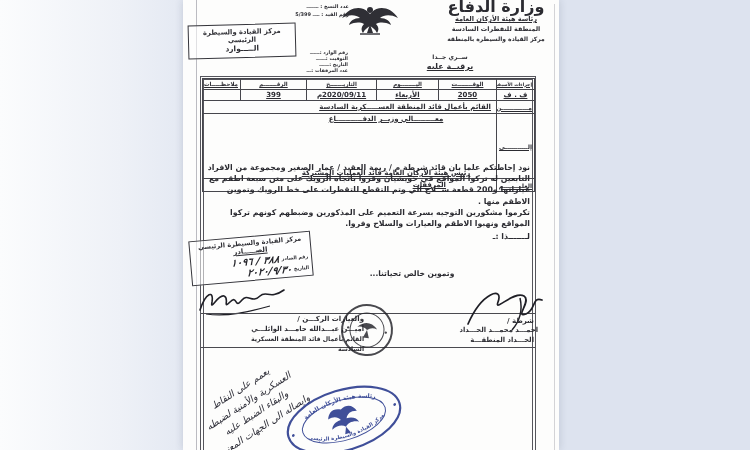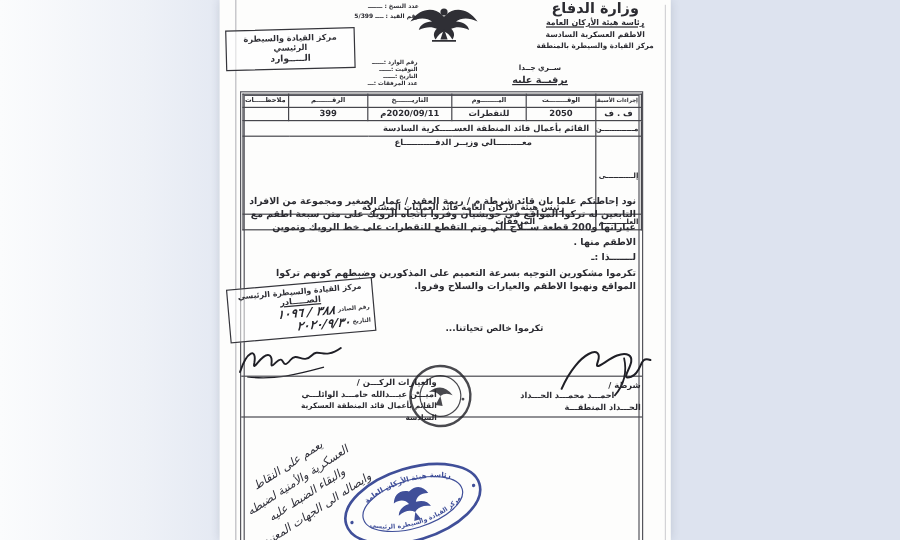--- a/index.html
+++ b/index.html
@@ -9,21 +9,21 @@
     font-family:"DejaVu Sans",sans-serif;color:#2b2b31;
     background:linear-gradient(90deg,#fbfcfd 0px,#eef1f7 120px,#e3e8f2 190px,#dde3ef 560px,#dde3ef 750px);
   }
   .abs{position:absolute;}
   .rtl{direction:rtl;unicode-bidi:embed;}
   .paper{background:#fdfdfc;box-shadow:0 0 8px rgba(40,50,80,.18);}
   .scanline{background:#85858f;opacity:.55;}
   .frame{border:1.5px solid #55555c;outline:1px solid #55555c;outline-offset:-4px;}
   .hr{background:#4a4a50;height:1px;}
   .doc-table{border-collapse:collapse;direction:rtl;table-layout:fixed;width:332px;}
-  .doc-table th,.doc-table td{border:1px solid #46464c;padding:0 2px;overflow:hidden;white-space:nowrap;}
+  .doc-table th,.doc-table td{border:1px solid #46464c;padding:0 2px;overflow:hidden;white-space:nowrap;text-decoration:underline;}
   .doc-table th{font-size:5.5px;font-weight:bold;text-align:center;}
   .doc-table td{font-size:7px;font-weight:bold;text-align:center;}
   .lblcell{font-size:6px !important;}
   .valcell{text-align:right !important;}
   .tiny{font-size:4.8px;line-height:6px;font-weight:bold;}
   .b{font-weight:bold;}
   .ctr{text-align:center;}
   .rgt{text-align:right;}
   .stampbox{border:1.7px solid #35353b;color:#2e2e34;background:rgba(255,255,255,.55);}
   .hand{font-style:italic;font-weight:bold;transform:skewX(-10deg);letter-spacing:1px;color:#26262c;}
@@ -59,23 +59,23 @@
   <div class="abs" style="left:340px;top:2px;width:60px;height:34px;">
     <svg width="60" height="34" viewBox="0 0 60 34">
       <path d="M2,16 C10,4 22,4 28,10 L30,12 L32,10 C38,4 50,4 58,16 C50,12 44,13 40,16 C46,16 50,19 51,23 C45,20 40,20 36,22 C39,25 39,28 37,31 C35,27 32,25 30,24 C28,25 25,27 23,31 C21,28 21,25 24,22 C20,20 15,20 9,23 C10,19 14,16 20,16 C16,13 10,12 2,16 Z" fill="#2f2f35"></path>
       <circle cx="30" cy="8" r="3" fill="#2f2f35"></circle>
       <path d="M30,22 L27,31 L33,31 Z" fill="#2f2f35"></path>
       <path d="M20,32 L40,32" stroke="#2f2f35" stroke-width="1.4"></path>
     </svg>
   </div>
 
   <div class="abs rtl ctr" style="left:444px;top:0;width:104px;">
-    <div class="b" style="font-size:12px;line-height:14px;">وزارة الدفاع</div>
+    <div class="b" style="font-size:16px;line-height:14px;">وزارة الدفاع</div>
     <div class="b u" style="font-size:6.6px;line-height:10px;">رئاسة هيئة الأركان العامة</div>
-    <div class="b" style="font-size:6.4px;line-height:10px;">الاطقم العسكرية السادسة</div>
+    <div class="b" style="font-size:6.4px;line-height:10px;">المنطقة للتقطرات السادسة</div>
     <div class="b" style="font-size:6px;line-height:9px;">مركز القيادة والسيطرة بالمنطقة</div>
   </div>
 
   <div class="abs rtl ctr b" style="left:414px;top:53px;width:72px;font-size:6px;line-height:8px;">ســري جــدا</div>
   <div class="abs rtl ctr b u" style="left:410px;top:61px;width:80px;font-size:8px;line-height:11px;">برقيــة عليه</div>
 
   <div class="abs frame" style="left:200px;top:76px;width:336px;height:378px;"></div>
 
   <table class="abs doc-table" style="left:202px;top:78px;">
     <colgroup>
@@ -91,21 +91,21 @@
       <th style="font-size:4.6px;">إجراءات الأسبقية</th>
       <th>الوقــــــــت</th>
       <th>اليــــــــوم</th>
       <th>التاريـــــــخ</th>
       <th>الرقـــــــم</th>
       <th>ملاحظـــــات</th>
     </tr>
     <tr style="height:11px;">
       <td>ف . ف</td>
       <td>2050</td>
-      <td>للتقطرات</td>
+      <td>الأربعاء</td>
       <td>2020/09/11م</td>
       <td>399</td>
       <td></td>
     </tr>
     <tr style="height:13px;margin-left:28px;">
       <td class="lblcell">مـــــــــــــن</td>
       <td class="valcell" colspan="5" style="padding-right:5px;">القائم بأعمال قائد المنطقة العســـــكرية السادسة</td>
     </tr>
     <tr style="height:33px;">
       <td class="lblcell">إلـــــــــــى</td>
@@ -116,25 +116,25 @@
     </tr>
     <tr style="height:13px;">
       <td class="lblcell">العلـــــــــم</td>
       <td class="valcell" colspan="5" style="padding-right:50px;">المرفقات</td>
     </tr>
   </tbody>
     </table>
 
   <div class="abs rtl rgt b" style="left:206px;top:162px;width:324px;font-size:7.8px;line-height:11.2px;">
     <div>نود إحاطتكم علما بان قائد شرطة م / ريمة  العقيد / عمار الصغير ومجموعة من الافراد التابعين له تركوا المواقع في حويشيان وفروا باتجاه الرويك على متن سبعة اطقم مع عياراتها و200 قطعة ســلاح الي وتم التقطع للتقطرات على خط الرويك وتموين الاطقم منها .</div>
+    <div>تكرموا مشكورين التوجيه بسرعة التعميم على المذكورين وضبطهم كونهم تركوا المواقع ونهبوا الاطقم والعيارات والسلاح وفروا.</div>
     <div style="margin:2px 0;">لـــــــذا :ـ</div>
-    <div>تكرموا مشكورين التوجيه بسرعة التعميم على المذكورين وضبطهم كونهم تركوا المواقع ونهبوا الاطقم والعيارات والسلاح وفروا.</div>
-  </div>
-
-  <div class="abs rtl ctr b" style="left:352px;top:269px;width:120px;font-size:7.5px;">تكرموا خالص تحياتنا...</div>
+  </div>
+
+  <div class="abs rtl ctr b" style="left:352px;top:269px;width:120px;font-size:7.5px;">وتموين خالص تحياتنا...</div>
 
   <div class="abs stampbox rtl" style="left:190px;top:236px;width:122px;padding:2px 3px;transform:rotate(-5deg);">
     <div class="b ctr" style="font-size:6.5px;line-height:8px;">مركز القيادة والسيطرة الرئيسي</div>
     <div class="b ctr u" style="font-size:7px;line-height:9px;">الصـــــادر</div>
     <div style="display:flex;align-items:center;gap:2px;">
       <span class="tiny">رقم الصادر</span>
       <span class="hand" style="font-size:10px;">٣٨٨ / ١٠٩٦</span>
     </div>
     <div style="display:flex;align-items:center;gap:2px;">
       <span class="tiny">التاريخ</span>
@@ -152,21 +152,21 @@
   <div class="abs hr" style="left:201px;top:313px;width:334px;"></div>
   <div class="abs hr" style="left:201px;top:347px;width:334px;"></div>
 
   <div class="abs" style="left:462px;top:284px;">
     <svg width="84" height="48" viewBox="0 0 84 48">
       <path d="M6,40 C20,8 42,2 36,18 C32,29 52,6 62,12 C70,17 52,34 64,30 C74,26 70,12 80,16" fill="none" stroke="#1f1f26" stroke-width="1.7" stroke-linecap="round"></path>
       <path d="M58,14 C61,27 57,38 50,46" fill="none" stroke="#1f1f26" stroke-width="1.5"></path>
     </svg>
   </div>
   <div class="abs rtl rgt b" style="left:470px;top:317px;width:64px;font-size:7px;line-height:9px;">شرطة /</div>
-  <div class="abs rtl rgt b" style="left:416px;top:326px;width:96px;font-size:6.8px;line-height:9px;">احمـــد محمـــد الحـــداد</div>
+  <div class="abs rtl rgt b" style="left:442px;top:326px;width:96px;font-size:6.8px;line-height:9px;">احمـــد محمـــد الحـــداد</div>
   <div class="abs rtl rgt b" style="left:438px;top:336px;width:96px;font-size:6.8px;line-height:9px;padding-left:8px;">الحـــداد المنطقـــة</div>
 
   <div class="abs rtl rgt b" style="left:252px;top:314px;width:112px;font-size:7px;line-height:10px;">والعيارات الركـــن /</div>
   <div class="abs rtl rgt b" style="left:248px;top:324px;width:116px;font-size:6.8px;line-height:10px;">أميـــن عبـــدالله حامـــد الوائلـــي</div>
   <div class="abs rtl rgt b" style="left:238px;top:334px;width:126px;font-size:6.2px;line-height:10px;">القائم بأعمال قائد المنطقة العسكرية السادسة</div>
 
   <div class="abs" style="left:340px;top:303px;opacity:.82;transform:rotate(8deg);">
     <svg width="54" height="54" viewBox="0 0 54 54">
       <circle cx="27" cy="27" r="25" fill="none" stroke="#222228" stroke-width="2"></circle>
       <circle cx="27" cy="27" r="17" fill="none" stroke="#222228" stroke-width="1"></circle>

